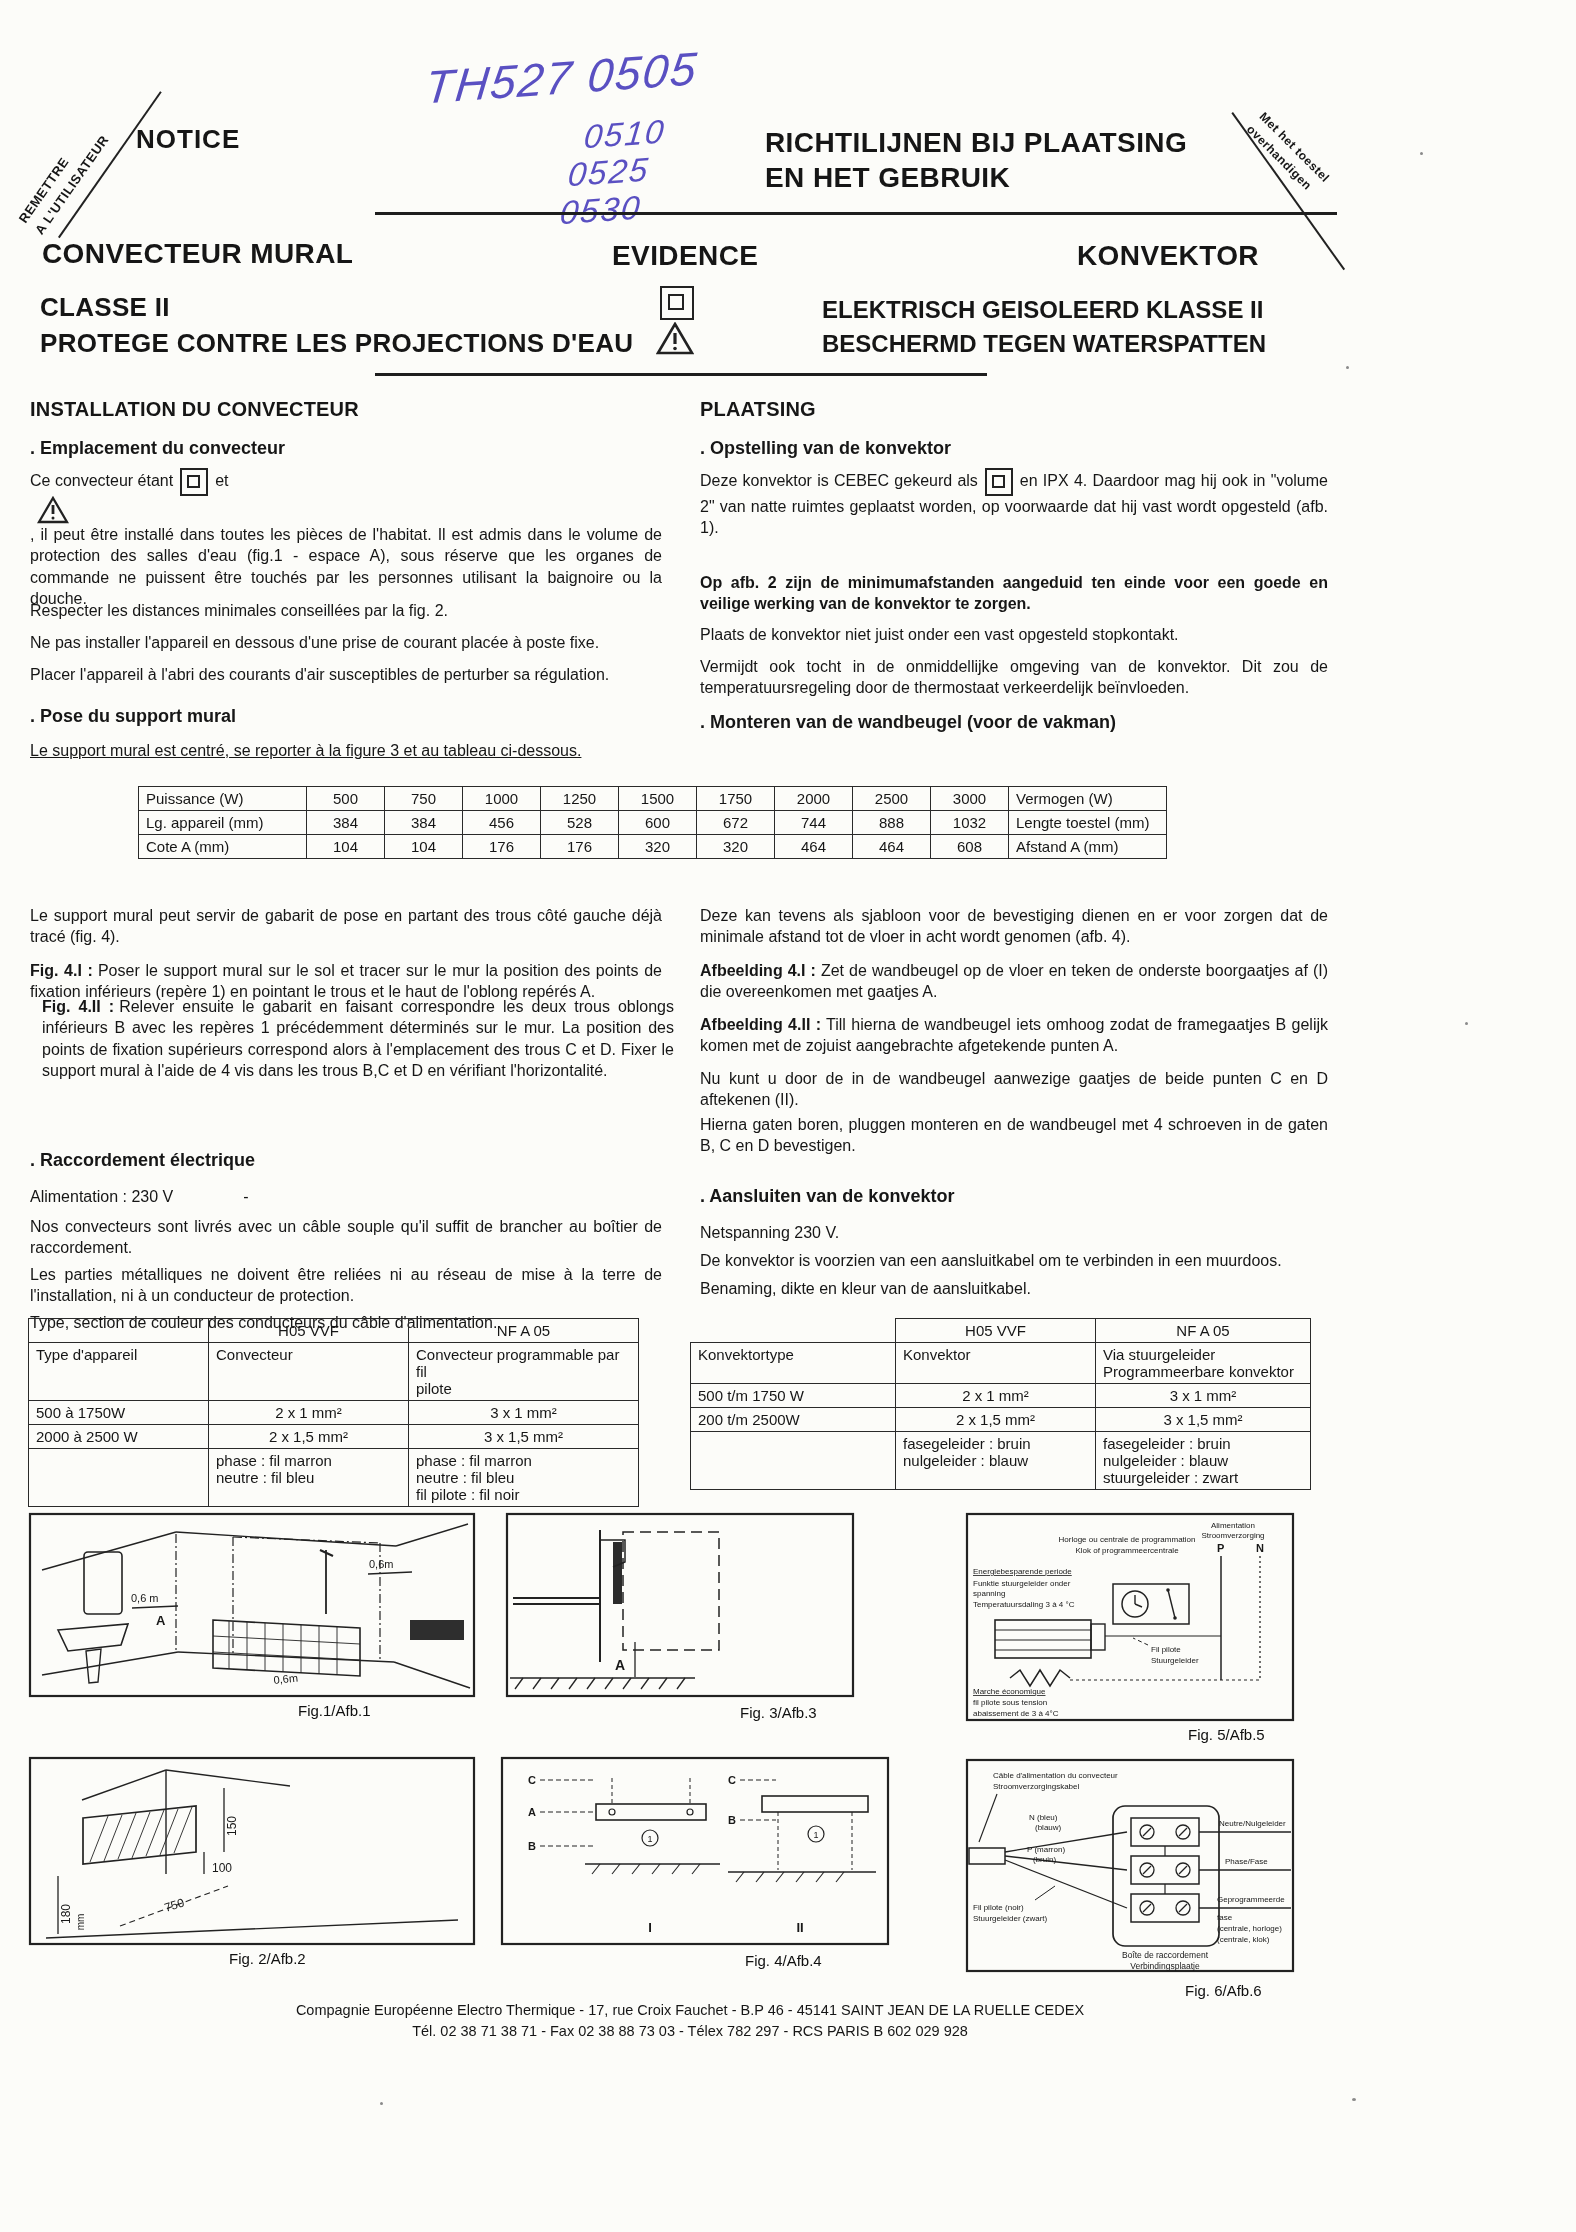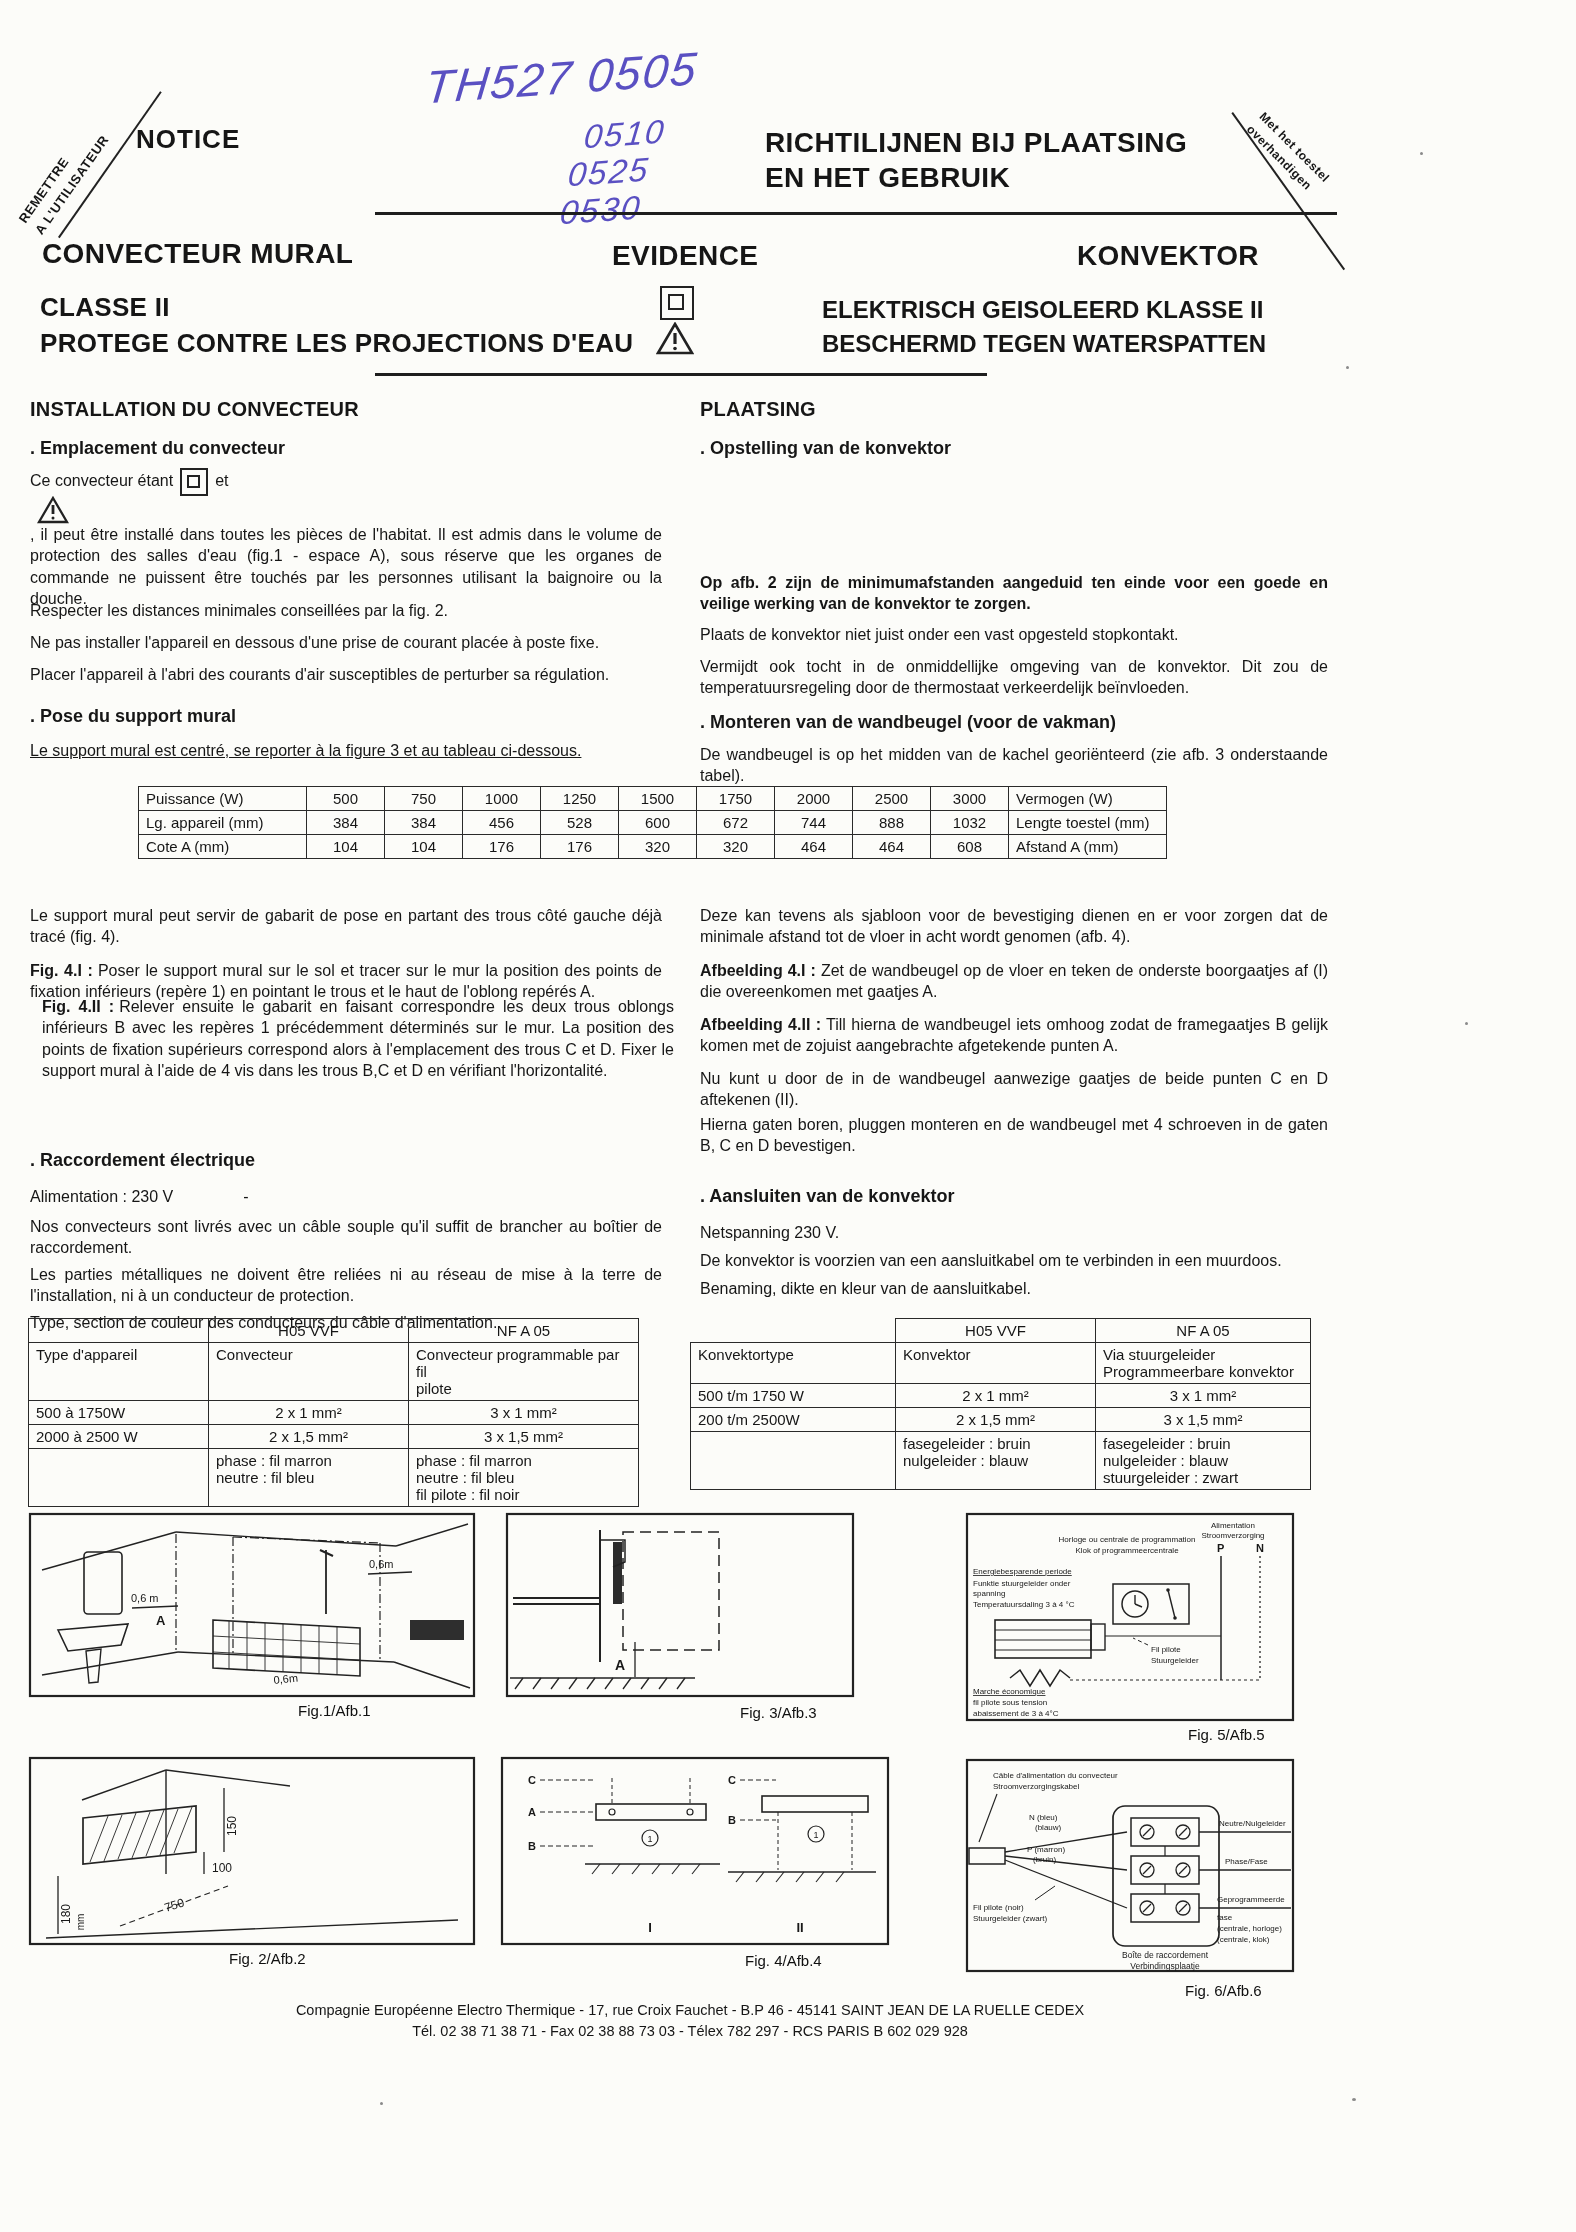--- a/index.html
+++ b/index.html
@@ -101,27 +101,29 @@
   <div class="abs p-n" style="left:30px;top:632px;width:632px;">Ne pas installer l'appareil en dessous d'une prise de courant placée à poste fixe.</div>
   <div class="abs p-n" style="left:30px;top:664px;width:632px;">Placer l'appareil à l'abri des courants d'air susceptibles de perturber sa régulation.</div>
 
   <div class="abs t-sub" style="left:30px;top:706px;">. Pose du support mural</div>
   <div class="abs p-n" style="left:30px;top:740px;width:632px;text-decoration:underline;">Le support mural est centré, se reporter à la figure 3 et au tableau ci-dessous.</div>
 
   
   <div class="abs t-sec" style="left:700px;top:398px;">PLAATSING</div>
   <div class="abs t-sub" style="left:700px;top:438px;">. Opstelling van de konvektor</div>
 
+  <div class="abs p" style="left:700px;top:468px;width:628px;">
+    <span>Deze konvektor is CEBEC gekeurd als</span><span class="sq"></span><span>en IPX 4. Daardoor mag hij ook in "volume 2" van natte ruimtes geplaatst worden, op voorwaarde dat hij vast wordt opgesteld (afb. 1).</span>
+  </div>
 
   <div class="abs p" style="left:700px;top:572px;width:628px;font-weight:bold;">Op afb. 2 zijn de minimumafstanden aangeduid ten einde voor een goede en veilige werking van de konvektor te zorgen.</div>
   <div class="abs p-n" style="left:700px;top:624px;width:628px;">Plaats de konvektor niet juist onder een vast opgesteld stopkontakt.</div>
   <div class="abs p" style="left:700px;top:656px;width:628px;">Vermijdt ook tocht in de onmiddellijke omgeving van de konvektor. Dit zou de temperatuursregeling door de thermostaat verkeerdelijk beïnvloeden.</div>
 
   <div class="abs t-sub" style="left:700px;top:712px;">. Monteren van de wandbeugel (voor de vakman)</div>
-  <div class="abs p" style="left:700px;top:744px;width:628px;">De wandbeugel is op  het midden van de kachel georiënteerd (zie afb. 3 onderstaande tabel).</div>
 
   
   <table class="tb abs" style="left:138px;top:786px;">
     <colgroup>
       <col style="width:168px">
         <col style="width:78px">
         <col style="width:78px">
         <col style="width:78px">
       <col style="width:78px">
         <col style="width:78px">

